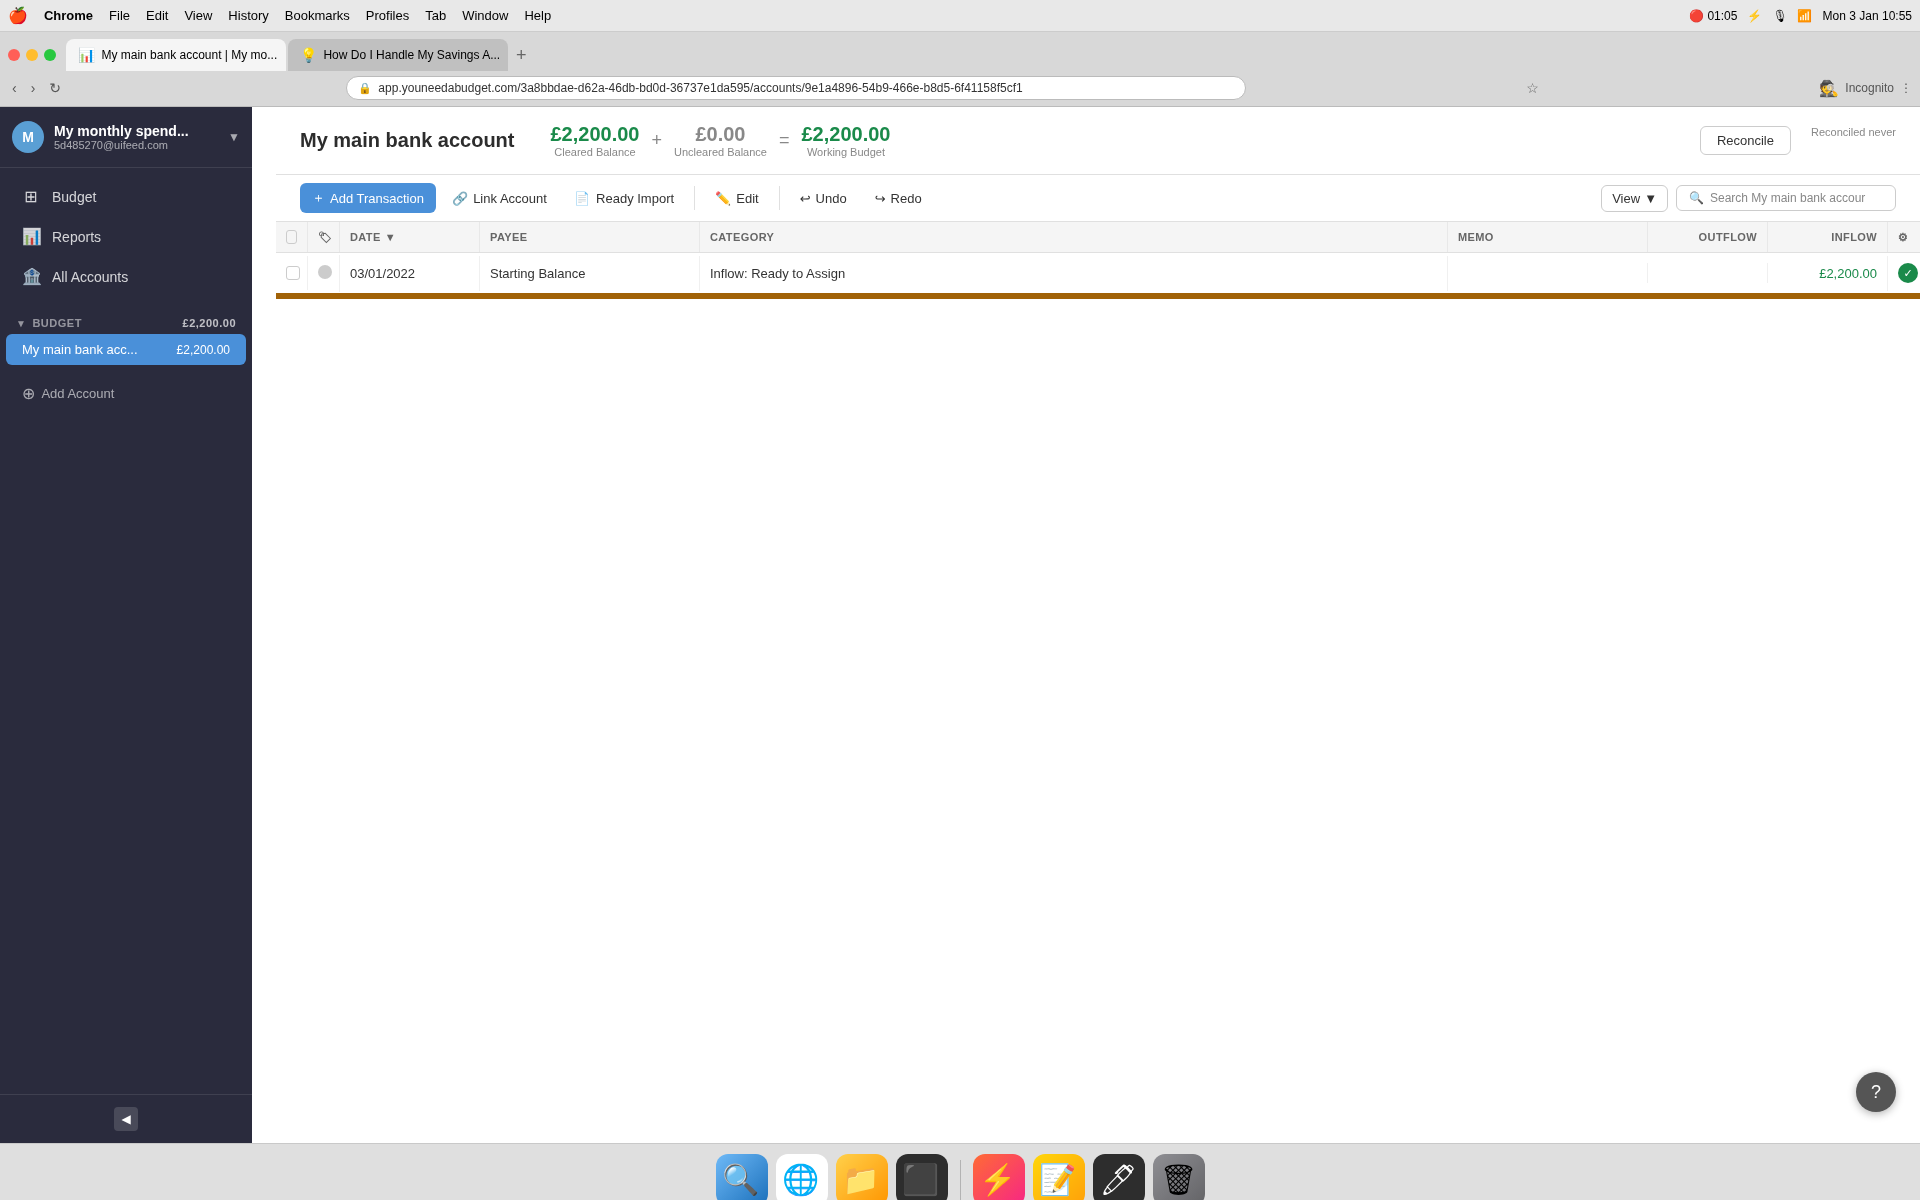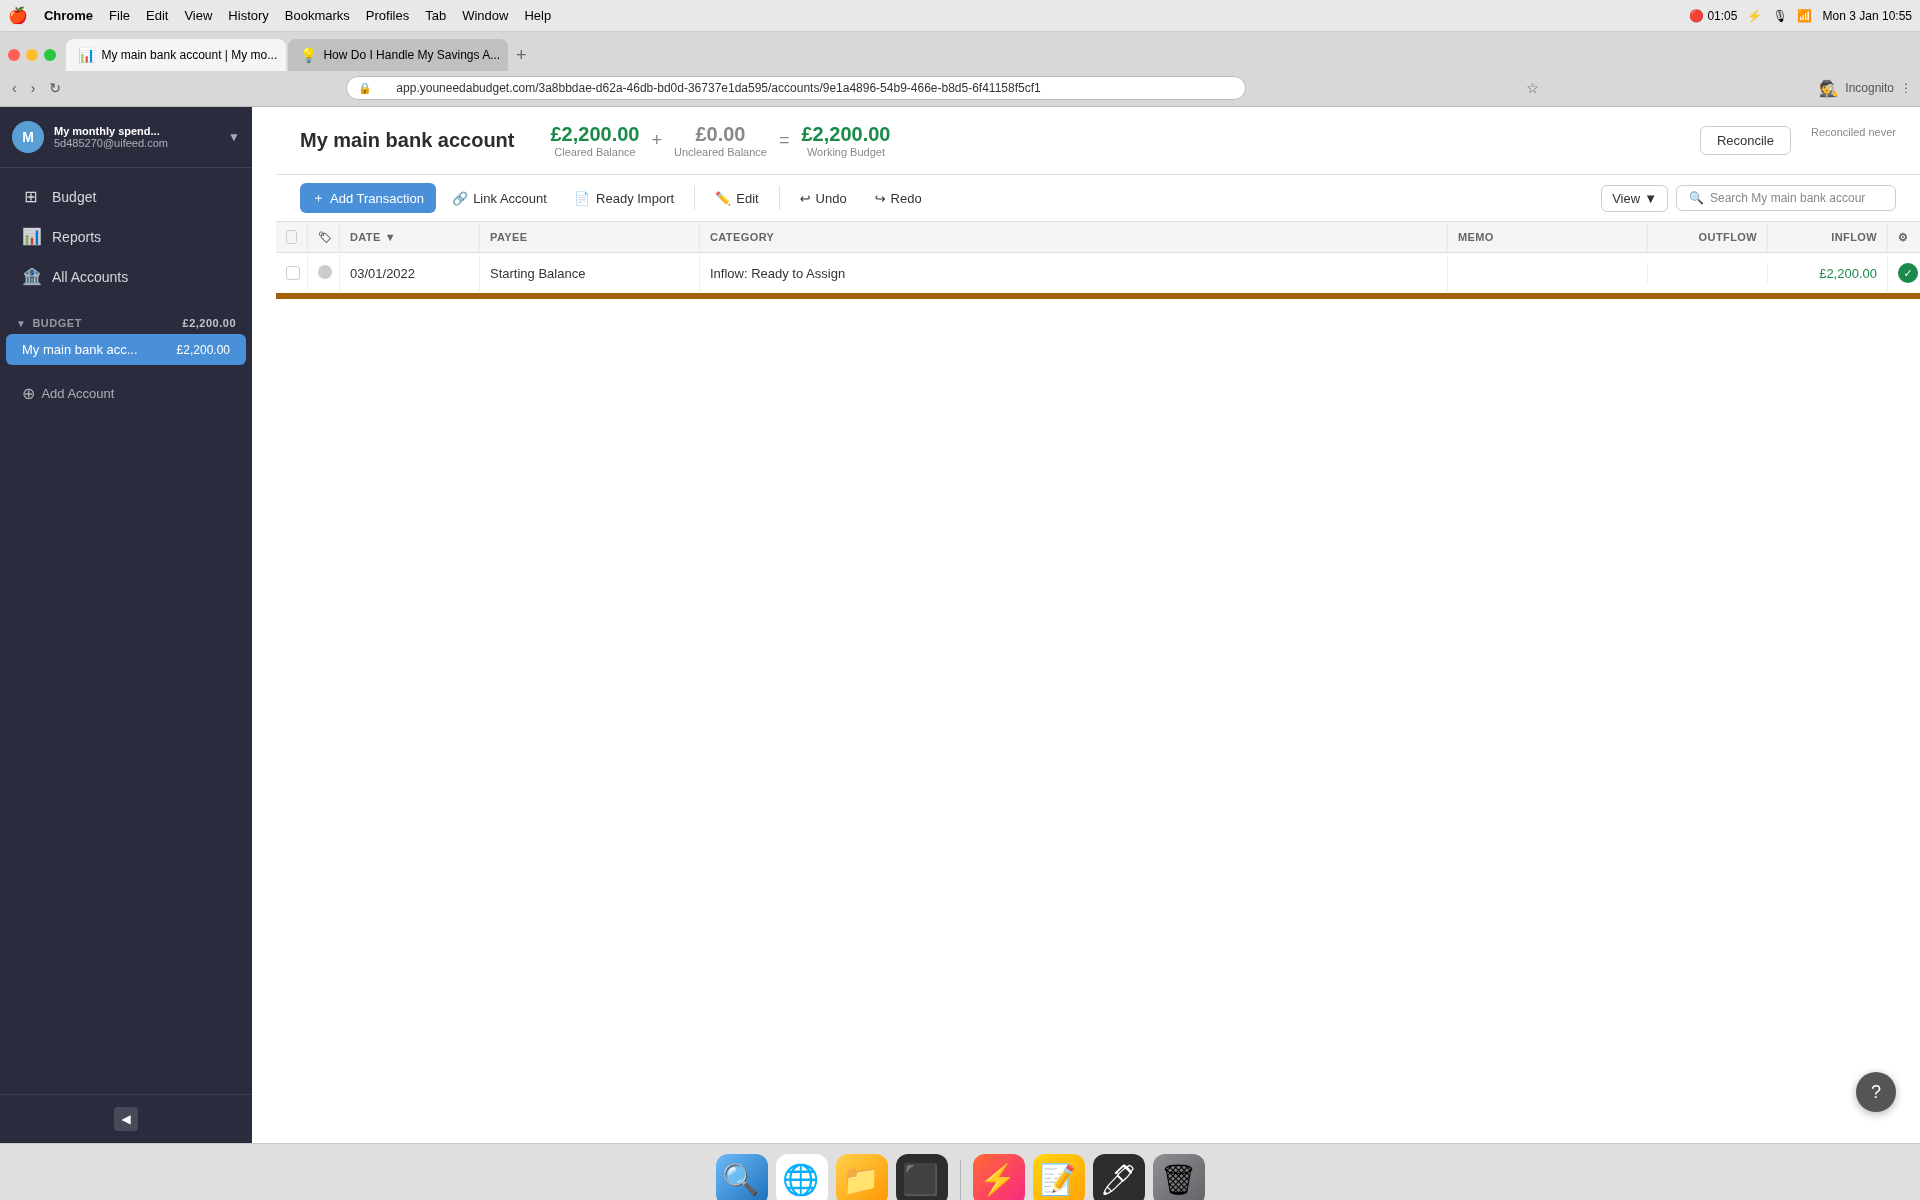--- a/index.html
+++ b/index.html
@@ -78,21 +78,21 @@
       border-radius: 20px;
       padding: 4px 12px;
       font-size: 12px;
       color: #333;
       display: flex;
       align-items: center;
       gap: 6px;
       margin: 0 auto;
     }
     .address-bar .lock-icon { color: #666; font-size: 11px; }
-    .address-bar .url-text { flex: 1; color: #333; font-size: 12px; margin-left: 18px; }
+    .address-bar .url-text { flex: 1; color: #333; font-size: 12px; }
     .bookmark-star { color: #666; font-size: 14px; }
 
     
     .app-layout {
       display: flex;
       height: calc(1200px - 32px - 80px - 52px);
       background: #fff;
     }
 
     
@@ -119,21 +119,21 @@
       border-radius: 50%;
       display: flex;
       align-items: center;
       justify-content: center;
       font-size: 14px;
       font-weight: bold;
       color: white;
       flex-shrink: 0;
     }
     .sidebar-org { flex: 1; }
-    .sidebar-org-name { font-size: 11px; font-weight: 600; color: white; }
+    .sidebar-org-name { font-size: 14px; font-weight: 600; color: white; }
     .sidebar-org-email { font-size: 11px; color: rgba(255,255,255,0.6); }
     .sidebar-chevron { color: rgba(255,255,255,0.6); font-size: 12px; }
 
     .sidebar-nav { padding: 8px 0; }
     .sidebar-nav-item {
       display: flex;
       align-items: center;
       padding: 10px 16px;
       gap: 12px;
       font-size: 14px;

